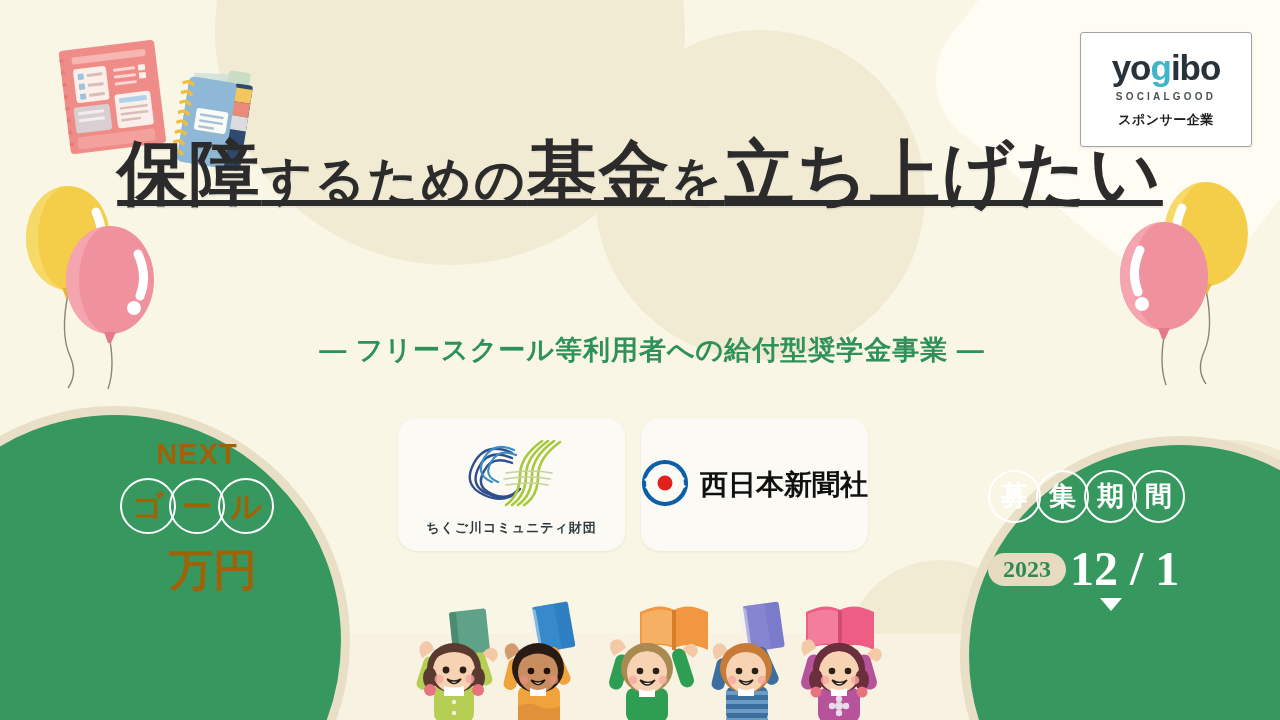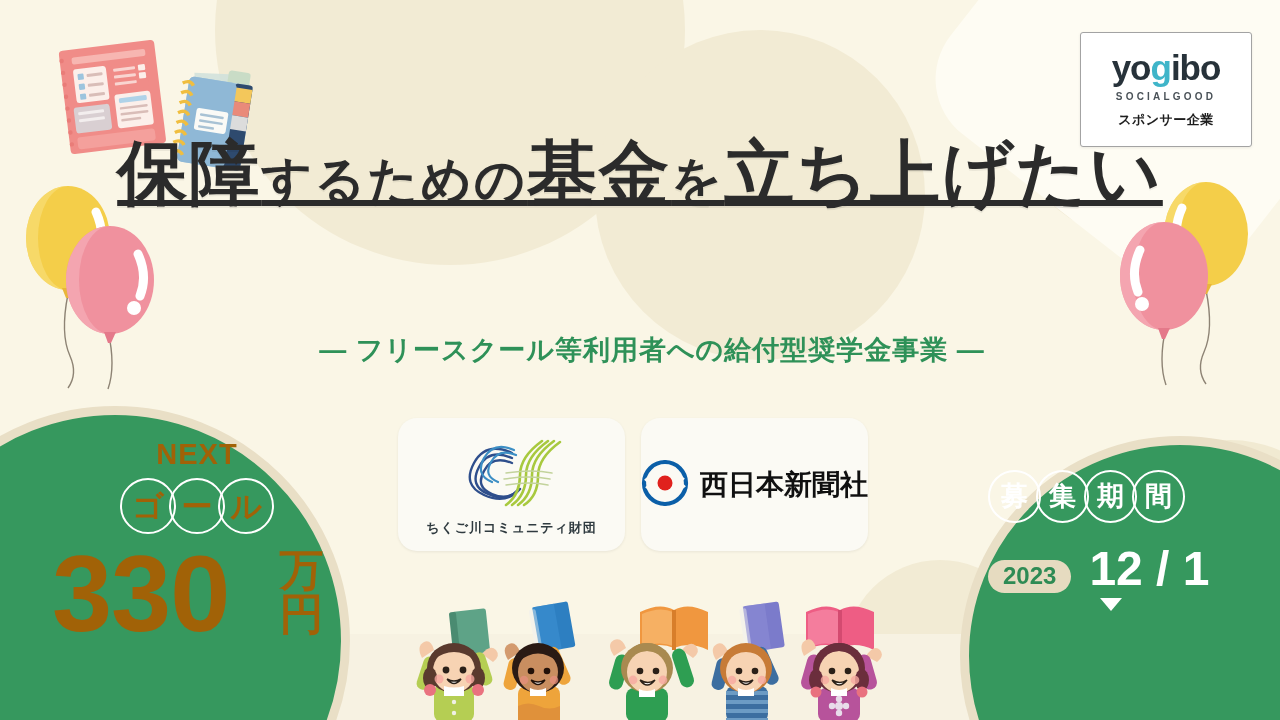--- a/index.html
+++ b/index.html
@@ -43,21 +43,21 @@
   .amount-unit{font-size:44px;font-weight:700;line-height:1;padding-bottom:5px;padding-left:4px;margin-left:28px;}
 
   
   .period-block{position:absolute;left:988px;top:470px;width:250px;color:#fff;}
   .period-chips{display:flex;justify-content:flex-start;align-items:center;margin-bottom:22px;}
   .period-chips .chip{
     width:53px;height:53px;border:2.5px solid #ffffff;border-radius:50%;
     display:flex;align-items:center;justify-content:center;
     font-size:27px;font-weight:700;line-height:1;margin-left:-5px;box-sizing:border-box;}
   .period-chips .chip:first-child{margin-left:0;}
-  .date-row{display:flex;align-items:flex-end;gap:18px;}
+  .date-row{display:flex;align-items:center;gap:4px;font-family:Liberation Serif, serif;}
   .year-pill{background:#E6DBC0;color:#2E8B54;font-size:24px;font-weight:700;
     border-radius:999px;padding:4px 15px 5px;line-height:1;}
   .date-text{font-size:48px;font-weight:800;line-height:1;white-space:nowrap;}
   .date-sep{height:22px;display:flex;align-items:center;padding-left:112px;}
   .tri-down{width:0;height:0;border-left:11px solid transparent;border-right:11px solid transparent;
     border-top:13px solid #ffffff;}
 
   
   .title-wrap{position:absolute;left:0;top:104px;width:1280px;text-align:center;}
   .title-line{color:#2B2B2B;font-weight:800;line-height:1.18;letter-spacing:2px;
@@ -361,21 +361,20 @@
   <div class="subtitle">— フリースクール等利用者への給付型奨学金事業 —</div>
 
   <div class="goal-block">
     <div class="next-label">NEXT</div>
     <div class="goal-chips">
       <span class="chip">ゴ</span>
       <span class="chip">ー</span>
       <span class="chip">ル</span>
     </div>
     <div class="amount-row">
-      <span class="amount-num">330</span>
       <span class="amount-unit">万円</span>
     </div>
   </div>
 
   <div class="period-block">
     <div class="period-chips">
       <span class="chip">募</span>
       <span class="chip">集</span>
       <span class="chip">期</span>
       <span class="chip">間</span>

